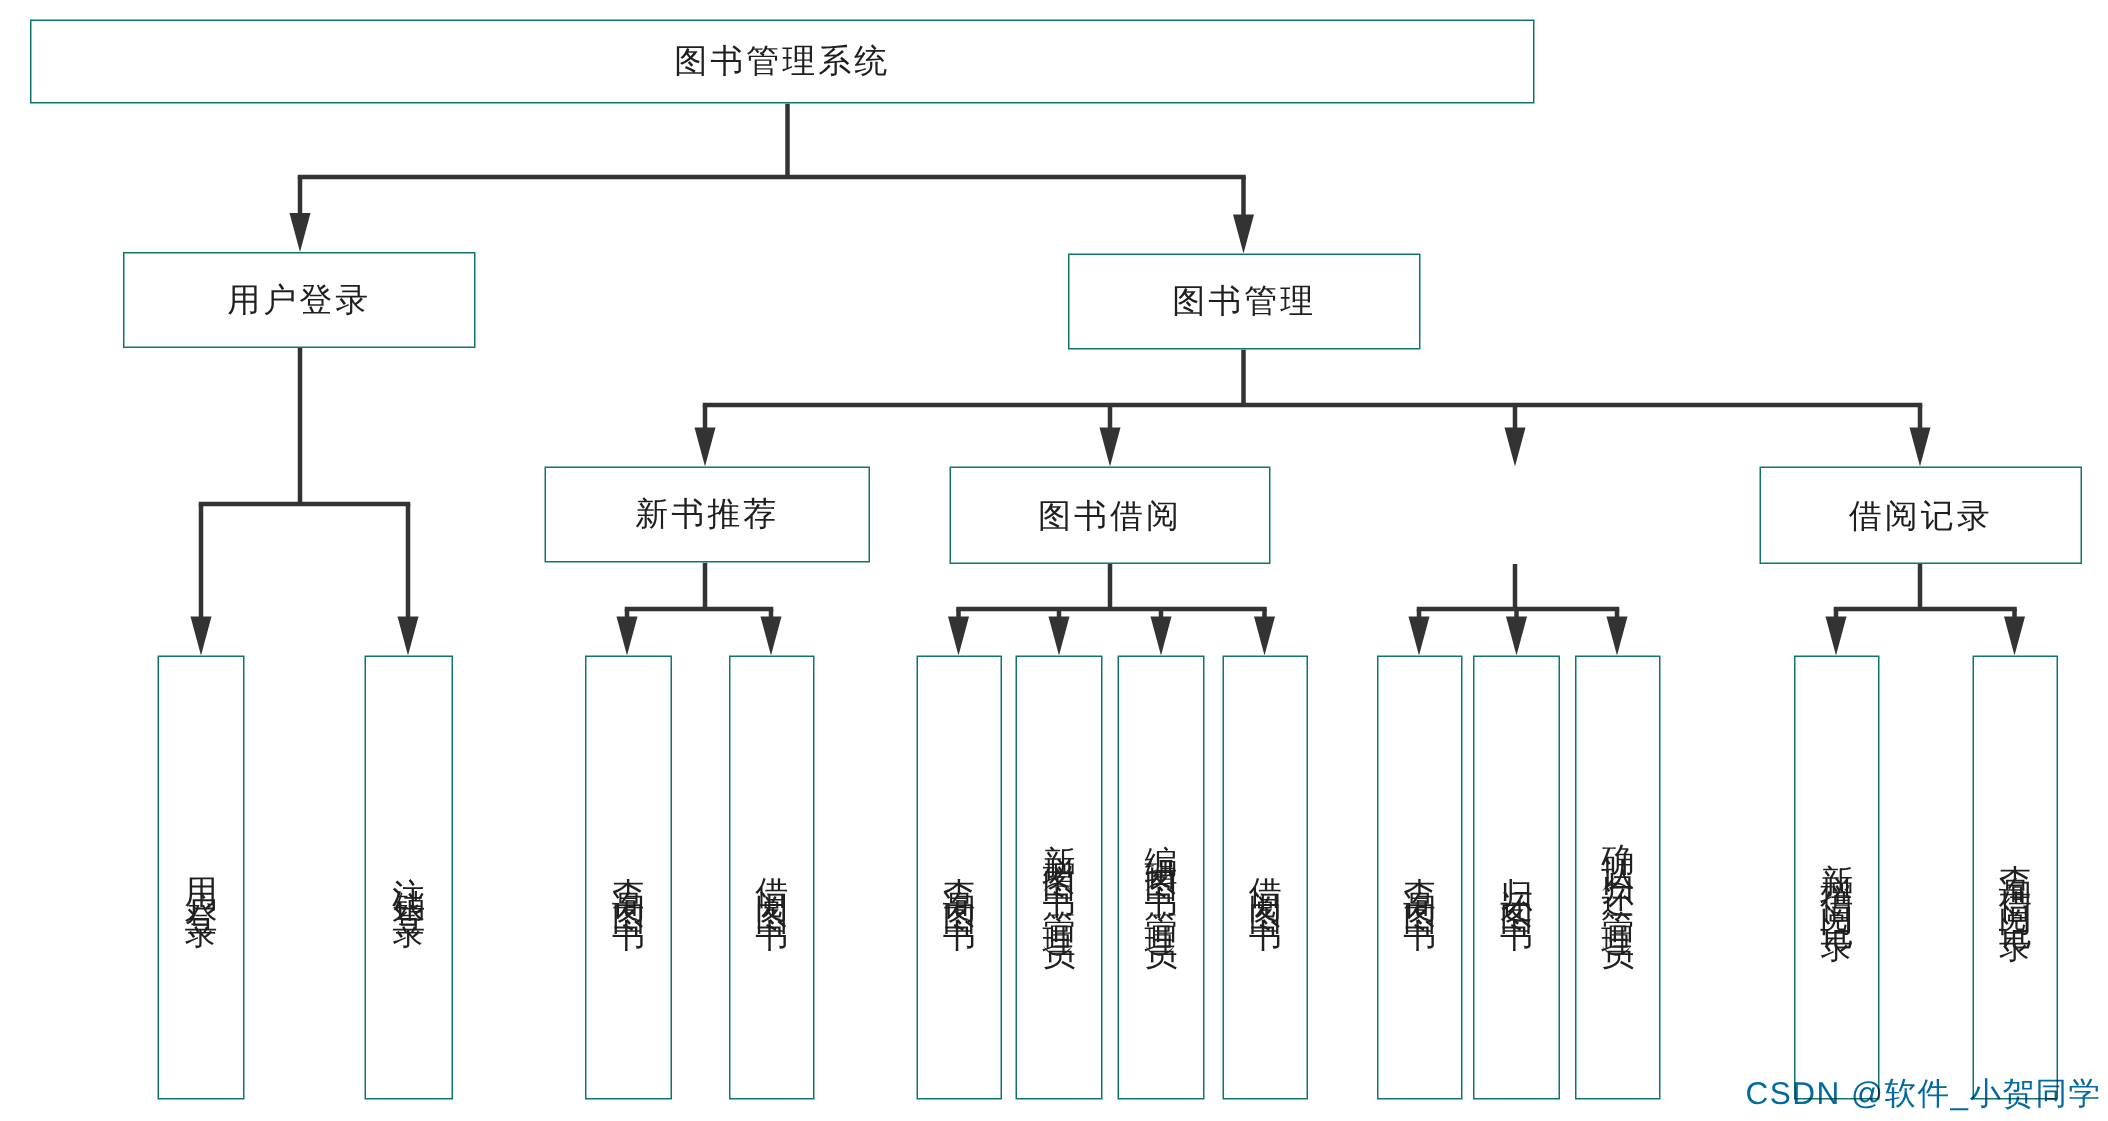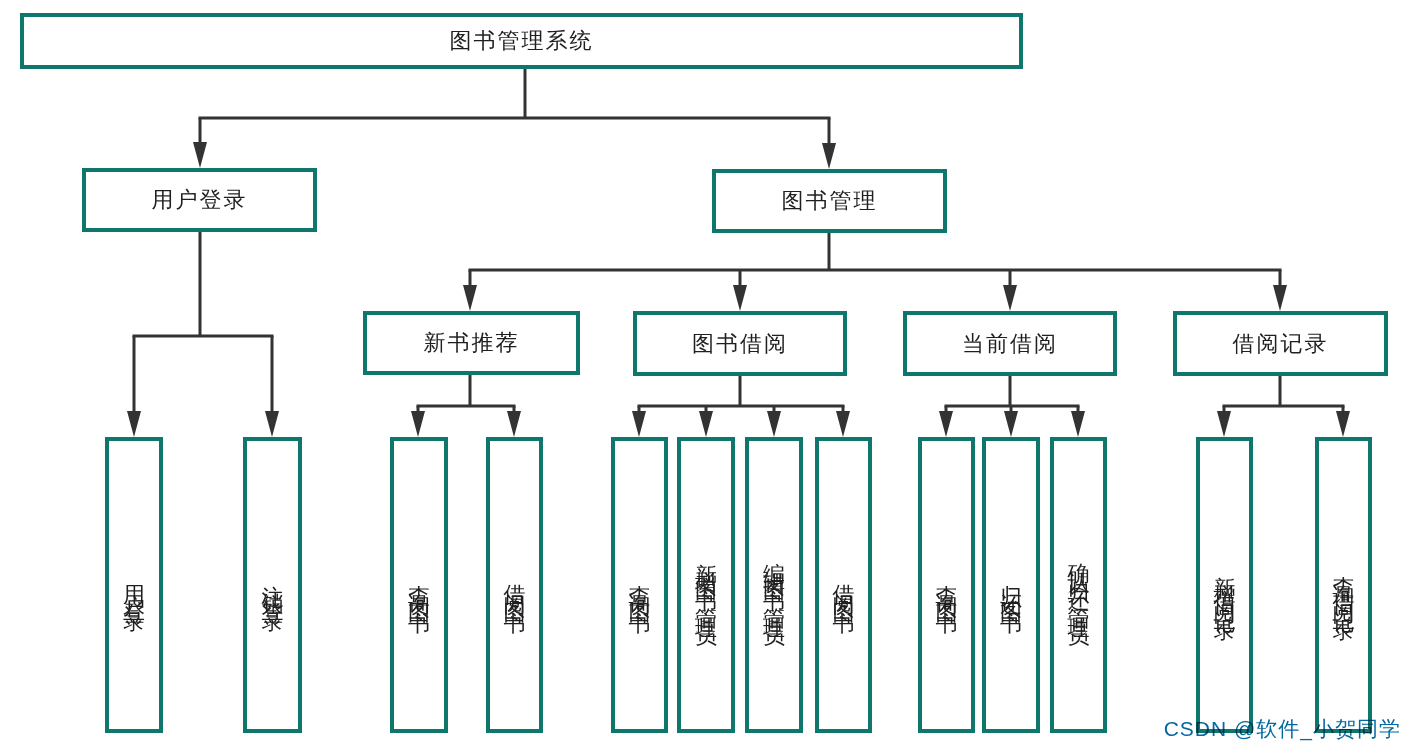--- a/index.html
+++ b/index.html
@@ -2,21 +2,21 @@
 <html><head>
 <meta charset="utf-8">
 <style>
   html,body { margin:0; padding:0; background:#ffffff; }
   .stage {
     position:relative; width:1405px; height:747px; background:#ffffff;
     font-family:"Liberation Sans","DejaVu Sans",sans-serif; overflow:hidden;
   }
   svg.connectors { position:absolute; left:0; top:0; width:1405px; height:747px; }
   .box {
-    position:absolute; box-sizing:border-box; border:4px solid #0f766e;
+    position:absolute; box-sizing:border-box; border:1px solid #0f766e;
     background:#ffffff; display:flex; align-items:center; justify-content:center;
     color:#1f1f1f;
   }
   .hbox { font-size:22px; letter-spacing:2px; white-space:nowrap; }
   .vbox { font-size:22px; }
   .vbox .vtext {
     writing-mode:vertical-lr; text-orientation:mixed; letter-spacing:9px;
     white-space:nowrap;
   }
   .watermark {
@@ -107,21 +107,20 @@
     </g>
   </svg>
 
   <div class="box hbox" style="left:20px; top:13px; width:1003px; height:56px;">图书管理系统</div>
 
   <div class="box hbox" style="left:82px; top:168px; width:235px; height:64px;">用户登录</div>
   <div class="box hbox" style="left:363px; top:311px; width:217px; height:64px;">新书推荐</div>
 
   <div class="box hbox" style="left:712px; top:169px; width:235px; height:64px;">图书管理</div>
   <div class="box hbox" style="left:633px; top:311px; width:214px; height:65px;font-family:Liberation Serif, serif;">图书借阅</div>
-  <div class="box hbox" style="left:903px; top:311px; width:214px; height:65px;">当前借阅</div>
   <div class="box hbox" style="left:1173px; top:311px; width:215px; height:65px;">借阅记录</div>
 
   <div class="box vbox" style="left:105px; top:437px; width:58px; height:296px;">
     <span class="vtext">用户登录</span>
   </div>
   <div class="box vbox" style="left:243px; top:437px; width:59px; height:296px;">
     <span class="vtext">注销登录</span>
   </div>
 
   <div class="box vbox" style="left:390px; top:437px; width:58px; height:296px;">

